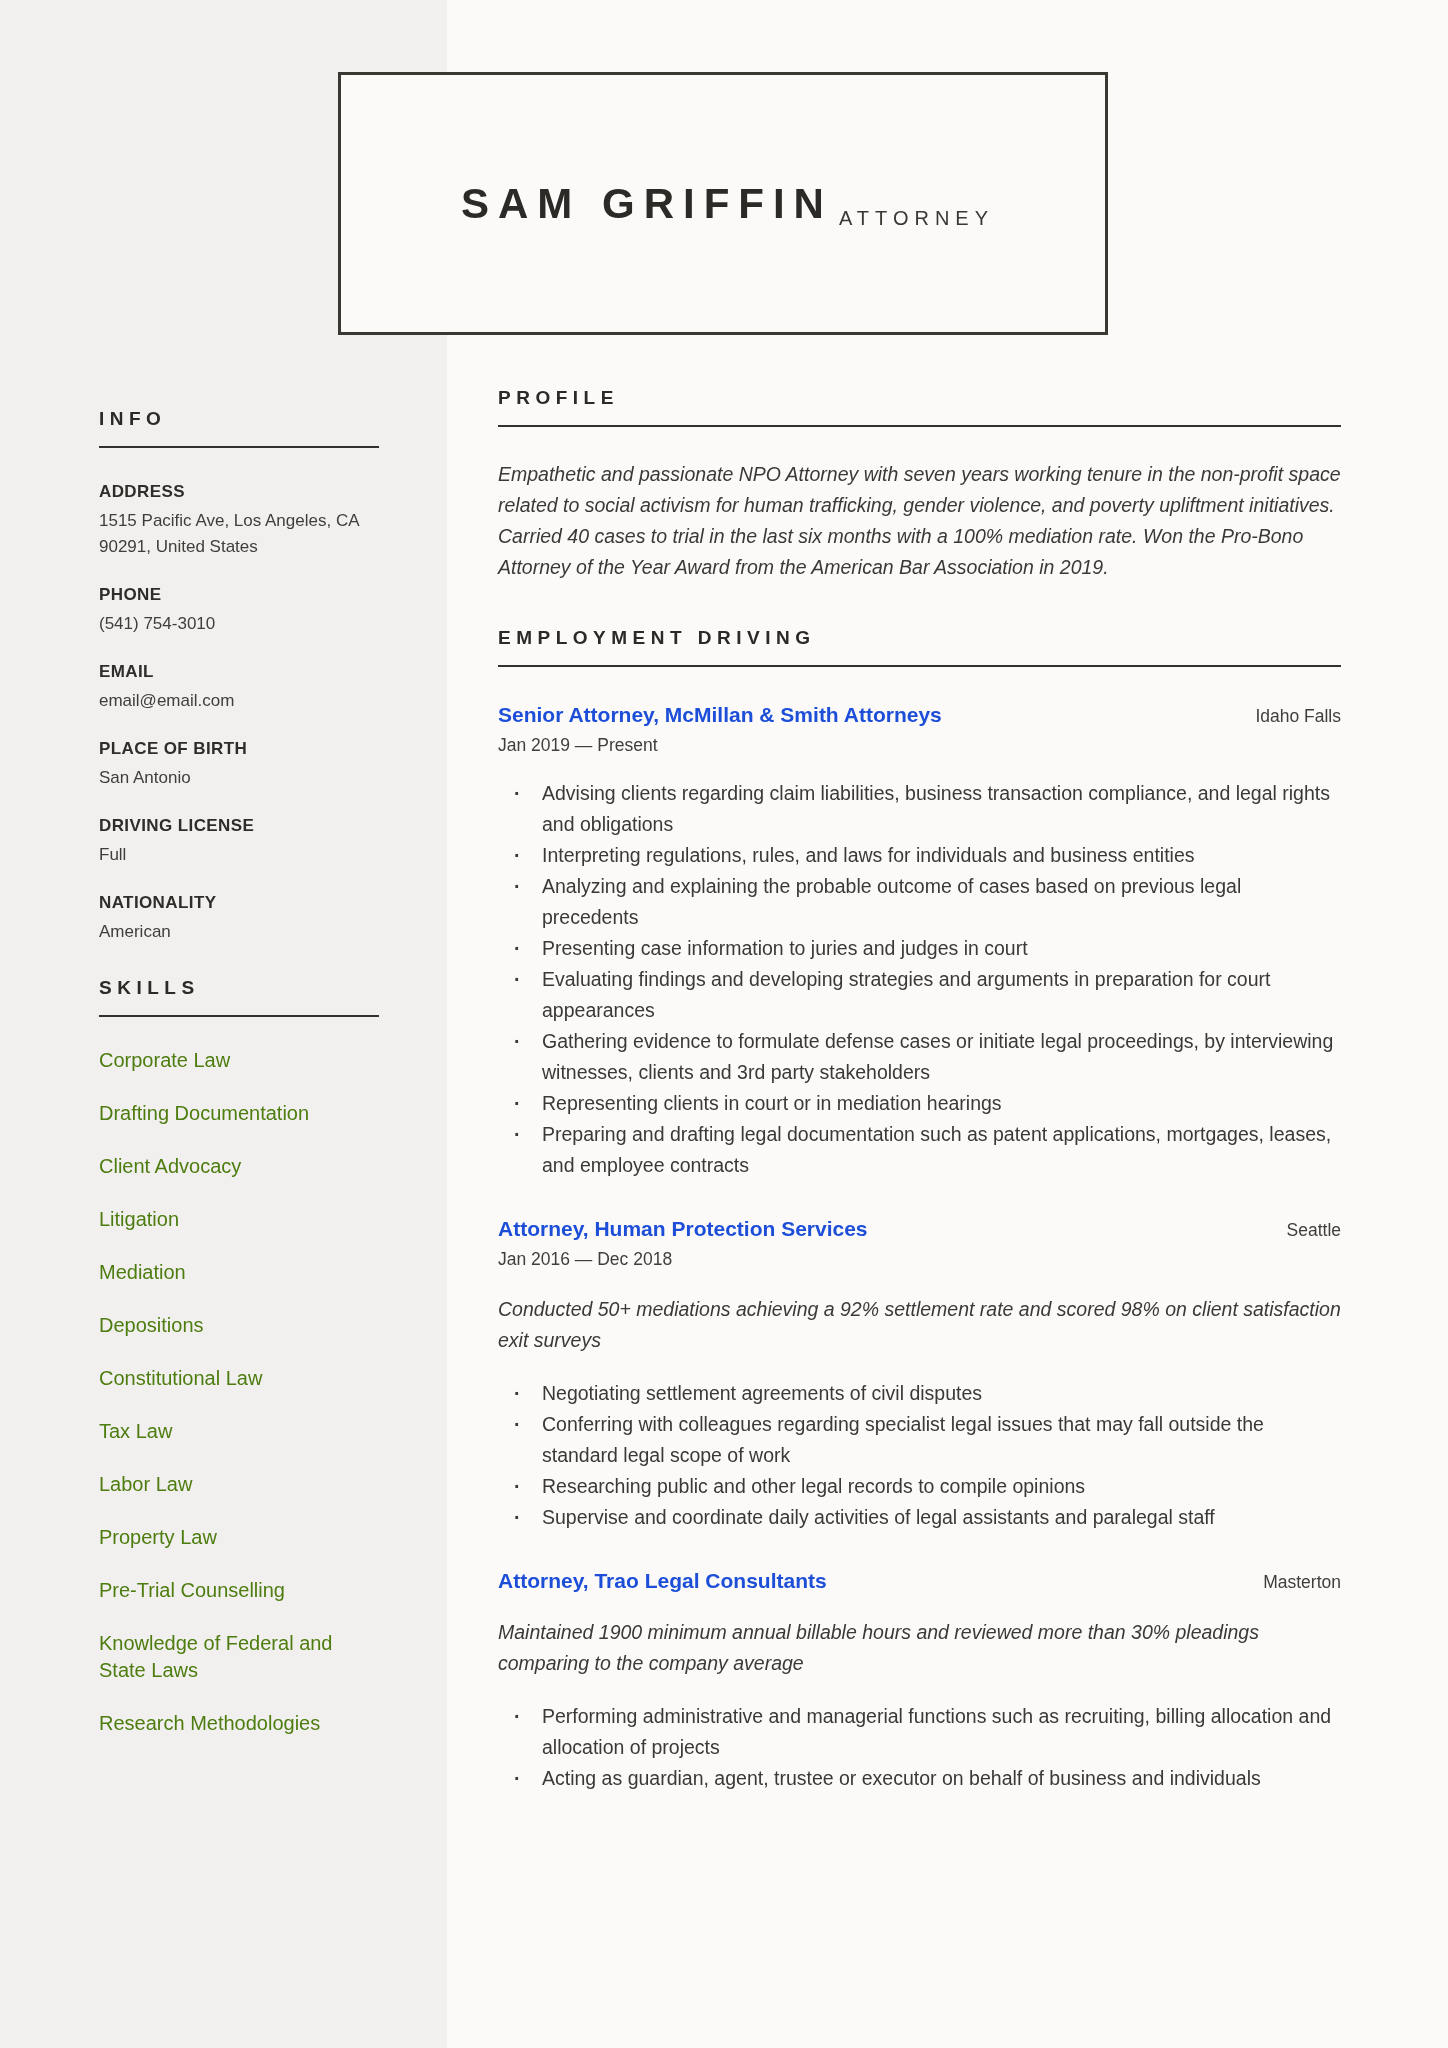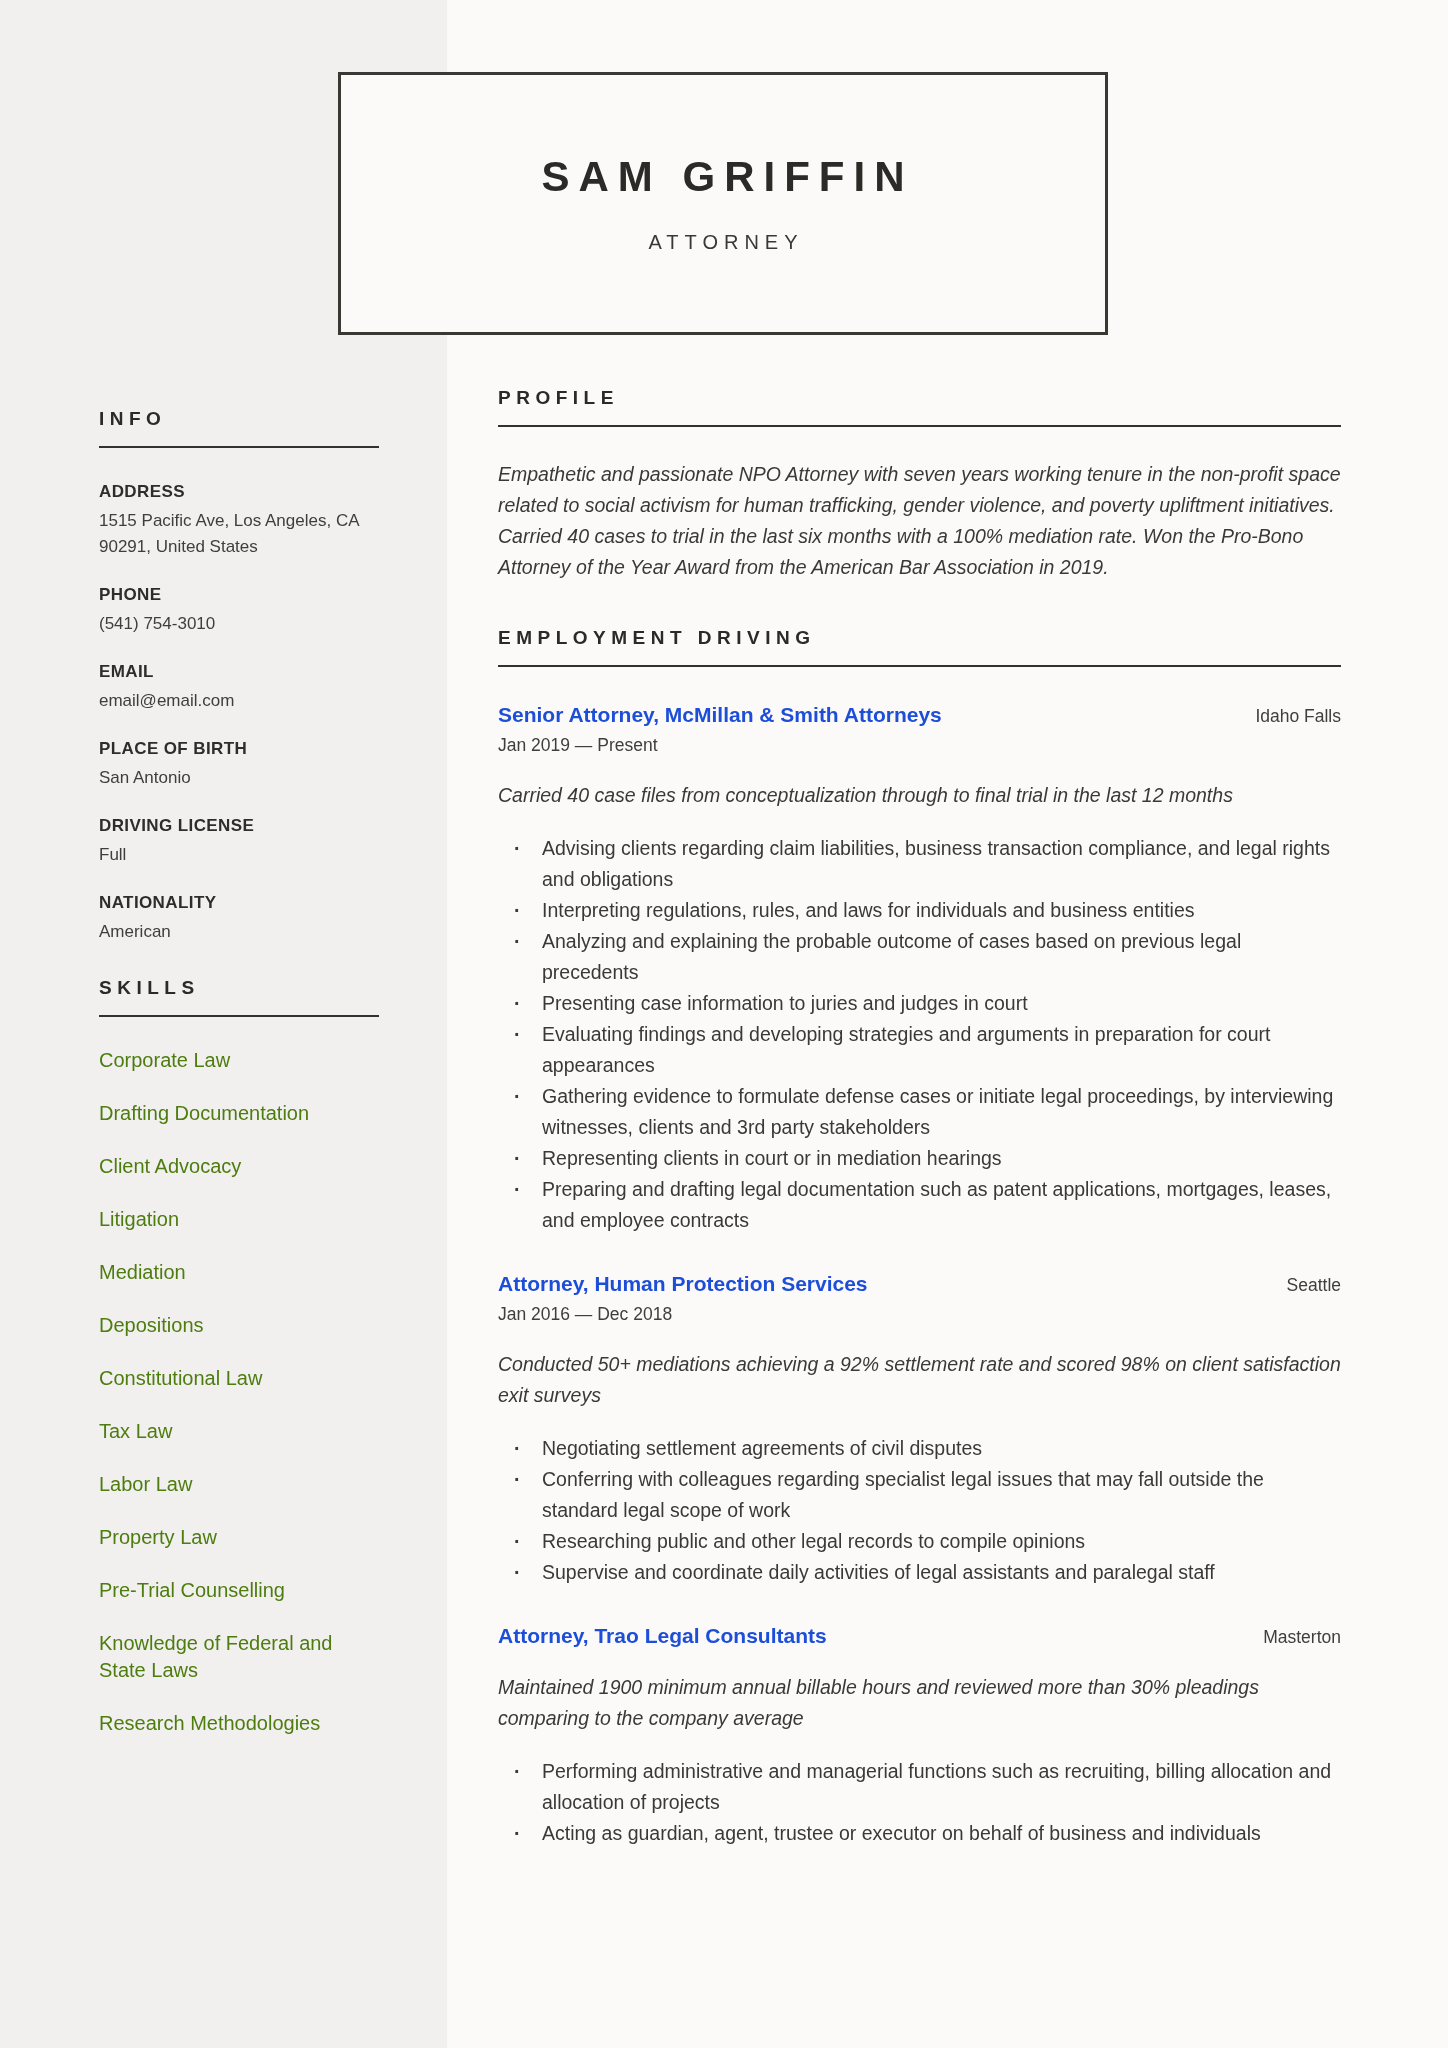--- a/index.html
+++ b/index.html
@@ -12,21 +12,21 @@
     overflow:hidden;
   }
   .sidebar-bg{
     position:absolute;left:0;top:0;width:447px;height:2048px;
     background:#f1f0ee;
   }
   
   .name-box{
     position:absolute;left:338px;top:72px;width:770px;height:263px;
     box-sizing:border-box;border:3px solid #3a3833;background:#fbfaf9;
-    display:flex;flex-direction:column;align-items:center;justify-content:center;
+    display:flex;flex-direction:row;align-items:center;justify-content:center;
   }
   .candidate-name{
     font-size:42px;font-weight:bold;letter-spacing:9px;color:#2b2a26;
     text-indent:9px;
   }
   .candidate-title{
     margin-top:30px;font-size:20px;letter-spacing:6px;color:#3a3833;
     text-indent:6px;
   }
   
@@ -163,21 +163,20 @@
 
     <section class="employment">
       <h2 class="sec-heading">EMPLOYMENT DRIVING</h2>
 
       <article class="job">
         <div class="job-head">
           <h3 class="job-title">Senior Attorney, McMillan &amp; Smith Attorneys</h3>
           <span class="job-location">Idaho Falls</span>
         </div>
         <div class="job-dates">Jan 2019 — Present</div>
-        <p class="job-summary">Carried 40 case files from conceptualization through to final trial in the last 12 months</p>
         <ul class="job-bullets">
 
             <li>Advising clients regarding claim liabilities, business transaction compliance, and legal rights and obligations</li>
 
             <li>Interpreting regulations, rules, and laws for individuals and business entities</li>
 
             <li>Analyzing and explaining the probable outcome of cases based on previous legal precedents</li>
 
             <li>Presenting case information to juries and judges in court</li>
 

